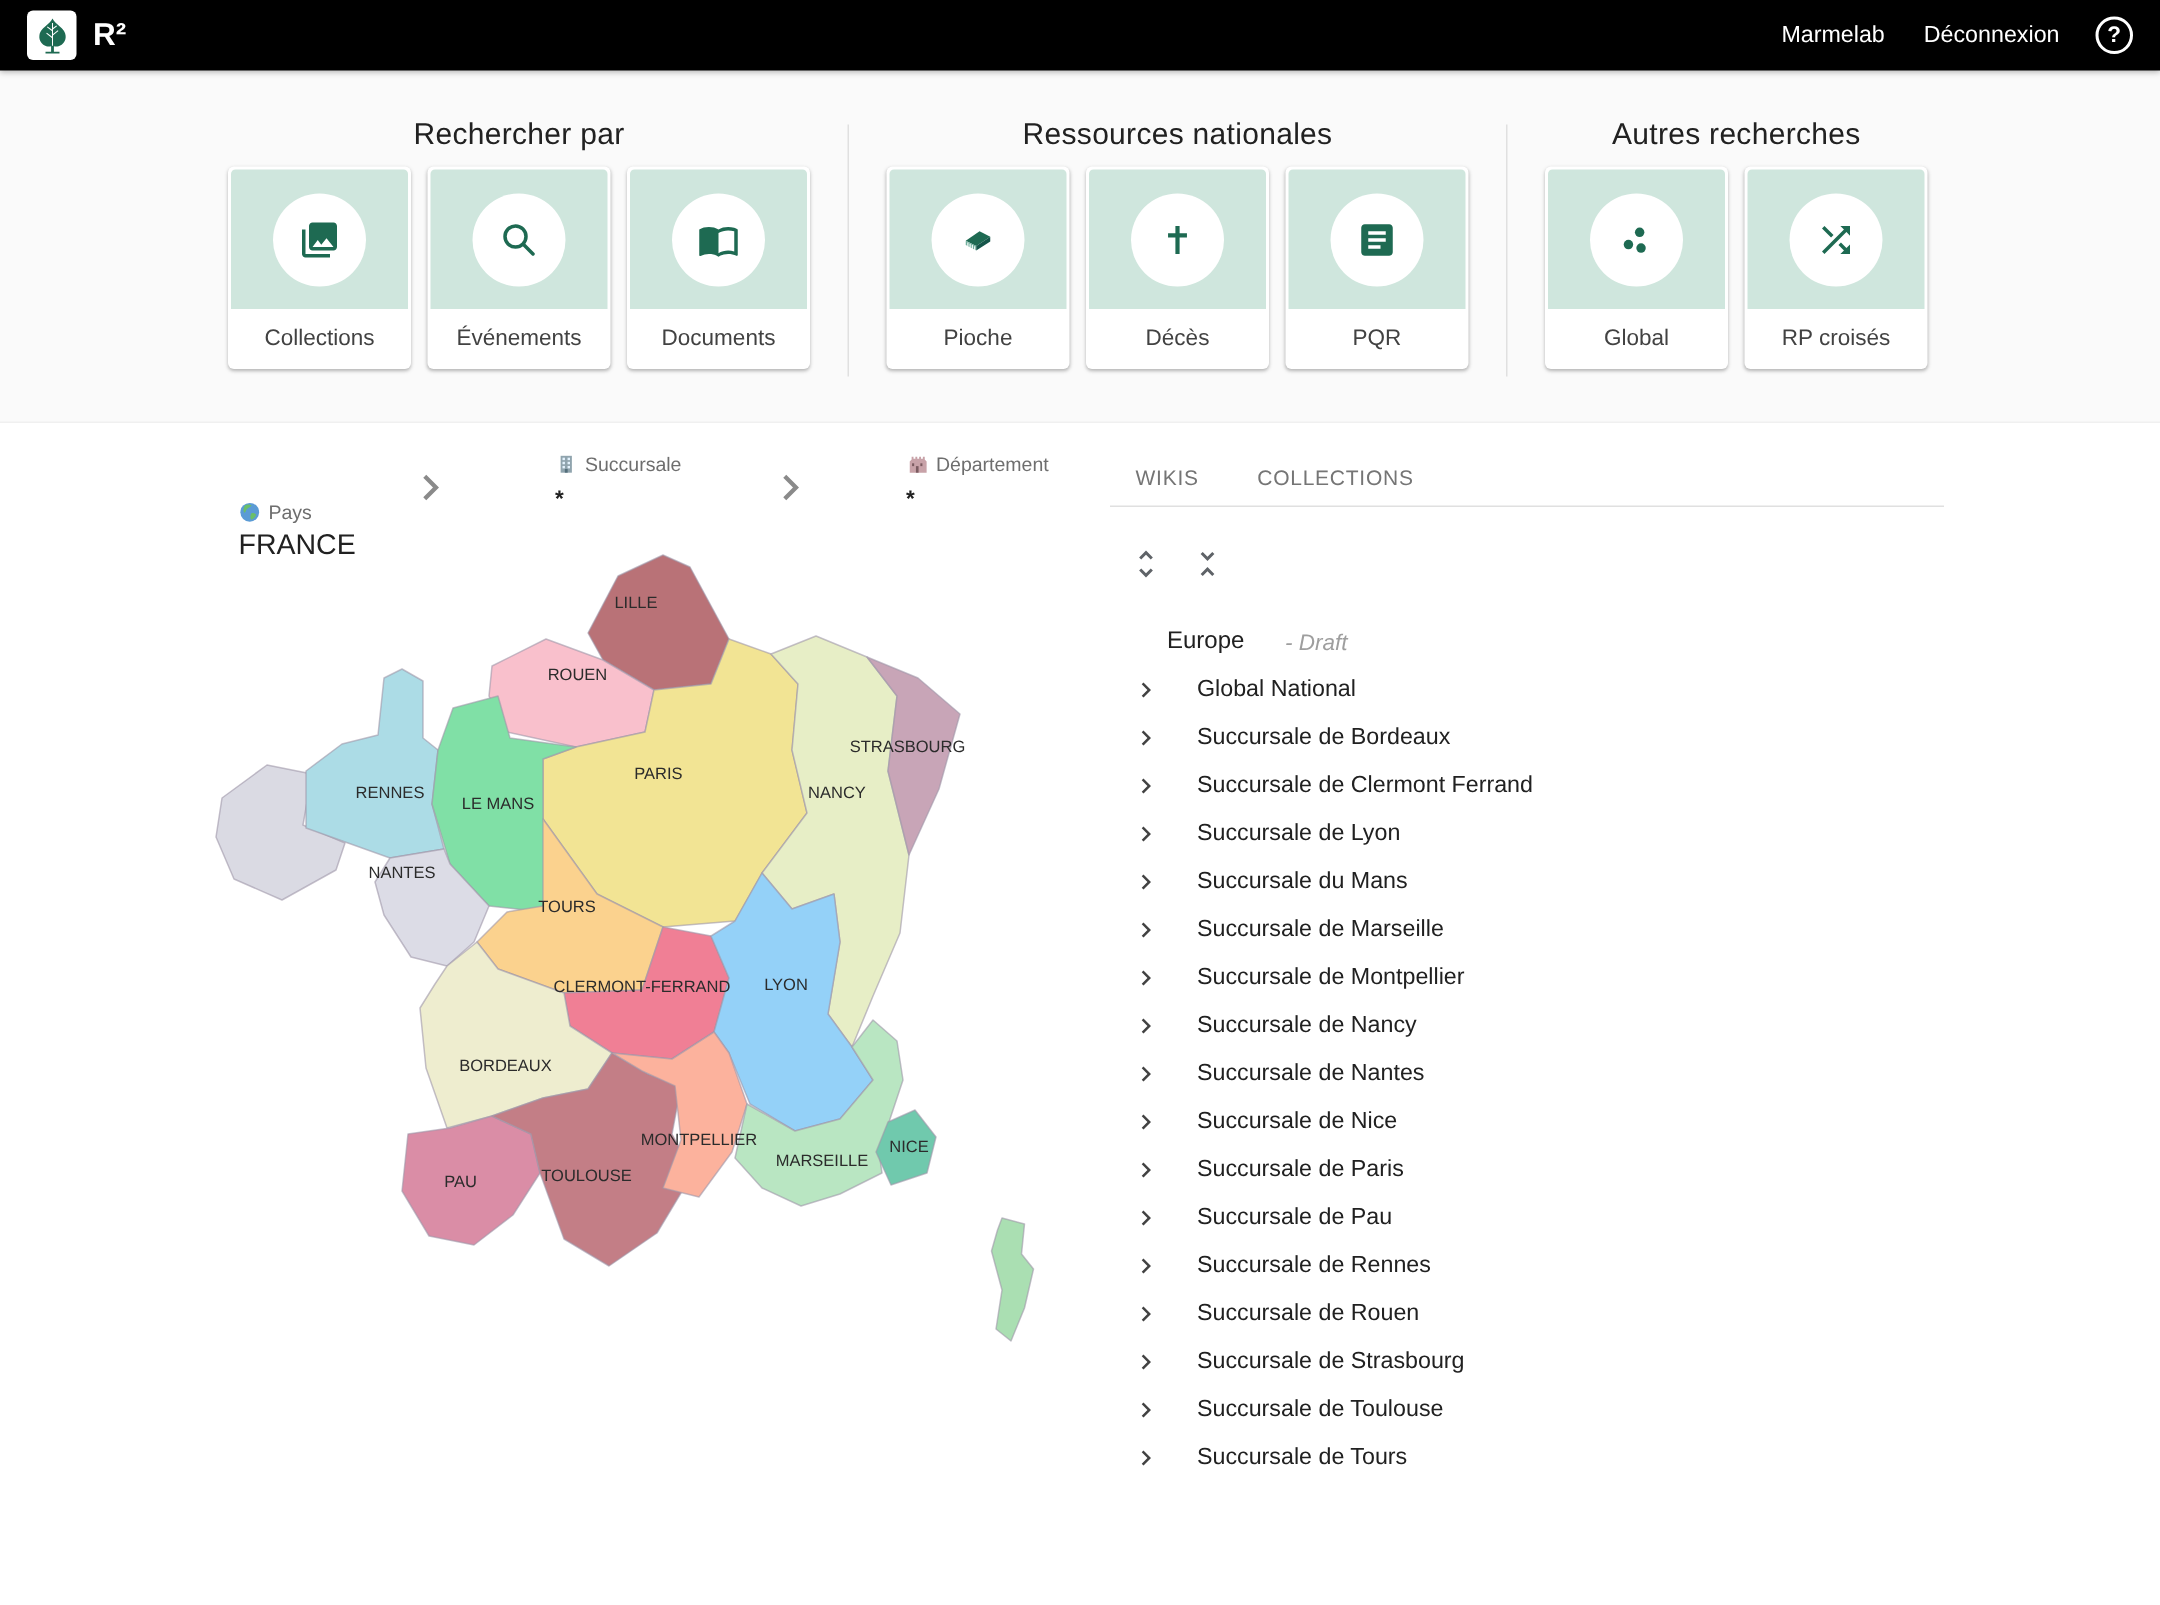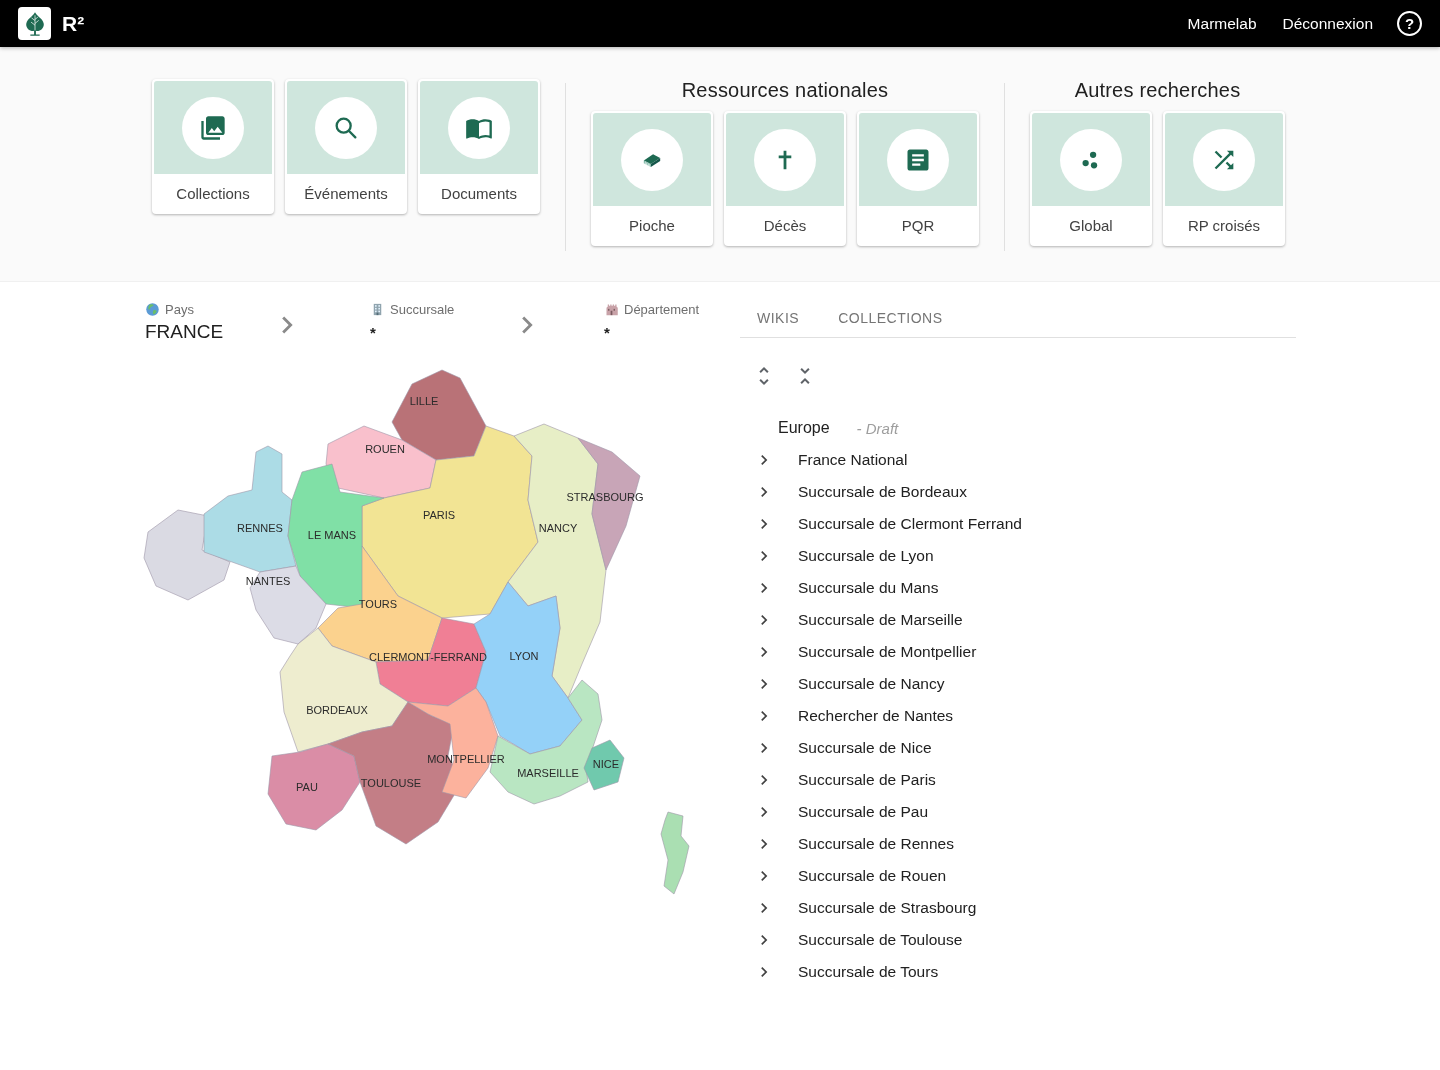--- a/index.html
+++ b/index.html
@@ -49,21 +49,21 @@
   main { display:flex; padding-left:140px; background:#fff; }
   .left { width:560px; }
   .breadcrumb { position:relative; height:60px; margin-top:20px; }
   .bc-item { position:absolute; top:0; cursor:pointer; }
   .bc-label { display:flex; align-items:center; gap:5px; font-size:13px; color:#6e6e6e; }
   .bc-label svg { width:15px; height:15px; display:block; }
   .bc-value { font-size:19px; color:#212121; margin-top:4px; }
   .bc-value.star { font-size:15px; margin-top:7px; font-weight:bold; }
   .bc-sep { position:absolute; top:6px; color:#8a8a8a; }
   .bc-sep svg { width:34px; height:34px; }
-  .bc-0 { left:5px; } .sep-0 { left:130px; } .bc-1 { left:230px; }
+  .bc-0 { left:19px;margin-top:32px; } .sep-0 { left:130px; } .bc-1 { left:230px; }
   .sep-1 { left:370px; } .bc-2 { left:464px; }
   #francemap { width:560px; height:560px; display:block; margin-top:2px; }
   #francemap polygon { stroke:#9e96a8; stroke-opacity:.6; stroke-width:1;
     stroke-linejoin:round; cursor:pointer; }
   .map-label { font-size:11px; fill:#2b2b2b; font-weight:500; text-anchor:middle;
     pointer-events:none; }
   
   .right { width:556px; margin-left:40px; margin-top:16px; }
   .tabs { display:flex; border-bottom:1px solid #e0e0e0; }
   .tab { height:40px; line-height:40px; padding:0 17px; font-size:14px;
@@ -97,20 +97,21 @@
   </div>
   <span class="logo-text">R²</span>
   <div class="h-spacer"></div>
   <span class="nav-link">Marmelab</span>
   <span class="nav-link">Déconnexion</span>
   <span class="help">?</span>
 </header>
 
 <section class="topbar">
   <div class="group">
+    <h2>Rechercher par</h2>
     <div class="cards">
         <div class="card">
           <div class="card-top">
             <span class="circle">
               <span class="cicon">
                 <svg viewBox="0 0 24 24" fill="#1e6a52">
                   <path d="M22 16V4c0-1.1-.9-2-2-2H8c-1.1 0-2 .9-2 2v12c0 1.1.9 2 2 2h12c1.1 0 2-.9 2-2zm-11-4 2.03 2.71L16 11l4 5H8l3-4zM2 6v14c0 1.1.9 2 2 2h14v-2H4V6H2z"></path>
                 </svg>
               </span>
             </span>
@@ -348,21 +349,21 @@
       <div class="trow root">
         <span class="tlabel">Europe</span>
         <span class="draft">- Draft</span>
       </div>
     <div class="trow">
           <span class="chev">
             <svg viewBox="0 0 24 24" fill="currentColor">
               <path d="M10 6 8.59 7.41 13.17 12l-4.58 4.59L10 18l6-6z"></path>
             </svg>
           </span>
-          <span class="tlabel">France National</span>
+          <span class="tlabel">Global National</span>
         </div>
         <div class="trow">
           <span class="chev">
             <svg viewBox="0 0 24 24" fill="currentColor">
               <path d="M10 6 8.59 7.41 13.17 12l-4.58 4.59L10 18l6-6z"></path>
             </svg>
           </span>
           <span class="tlabel">Succursale de Bordeaux</span>
         </div>
         <div class="trow">
@@ -412,21 +413,21 @@
             </svg>
           </span>
           <span class="tlabel">Succursale de Nancy</span>
         </div>
         <div class="trow">
           <span class="chev">
             <svg viewBox="0 0 24 24" fill="currentColor">
               <path d="M10 6 8.59 7.41 13.17 12l-4.58 4.59L10 18l6-6z"></path>
             </svg>
           </span>
-          <span class="tlabel">Rechercher de Nantes</span>
+          <span class="tlabel">Succursale de Nantes</span>
         </div>
         <div class="trow">
           <span class="chev">
             <svg viewBox="0 0 24 24" fill="currentColor">
               <path d="M10 6 8.59 7.41 13.17 12l-4.58 4.59L10 18l6-6z"></path>
             </svg>
           </span>
           <span class="tlabel">Succursale de Nice</span>
         </div>
         <div class="trow">

